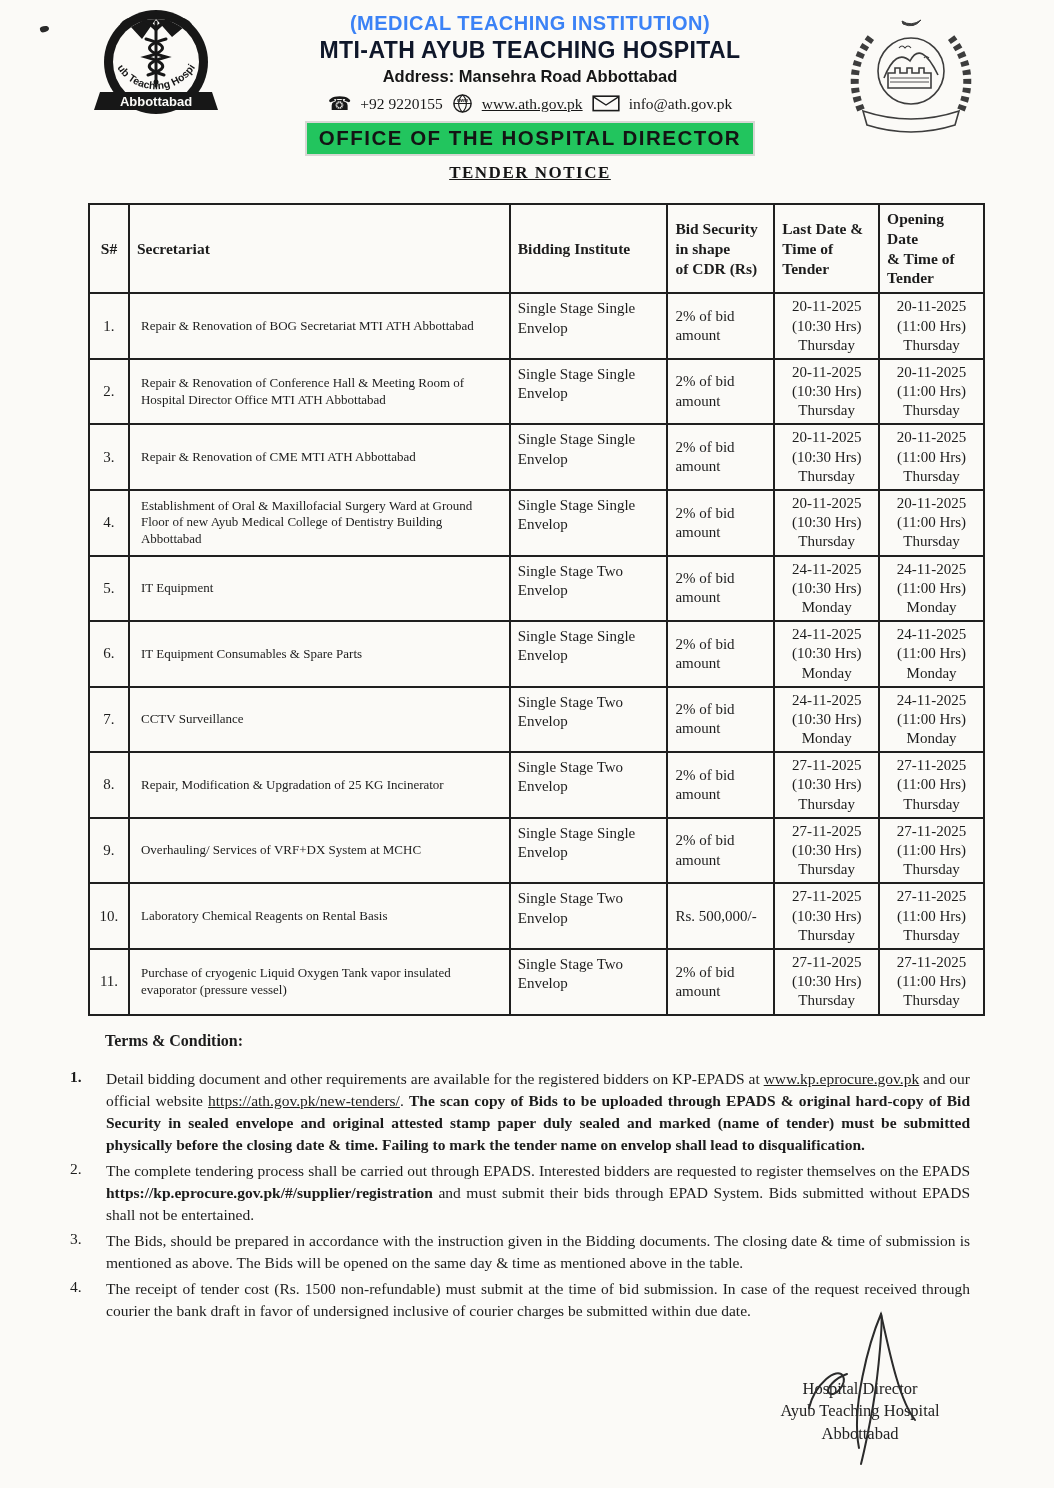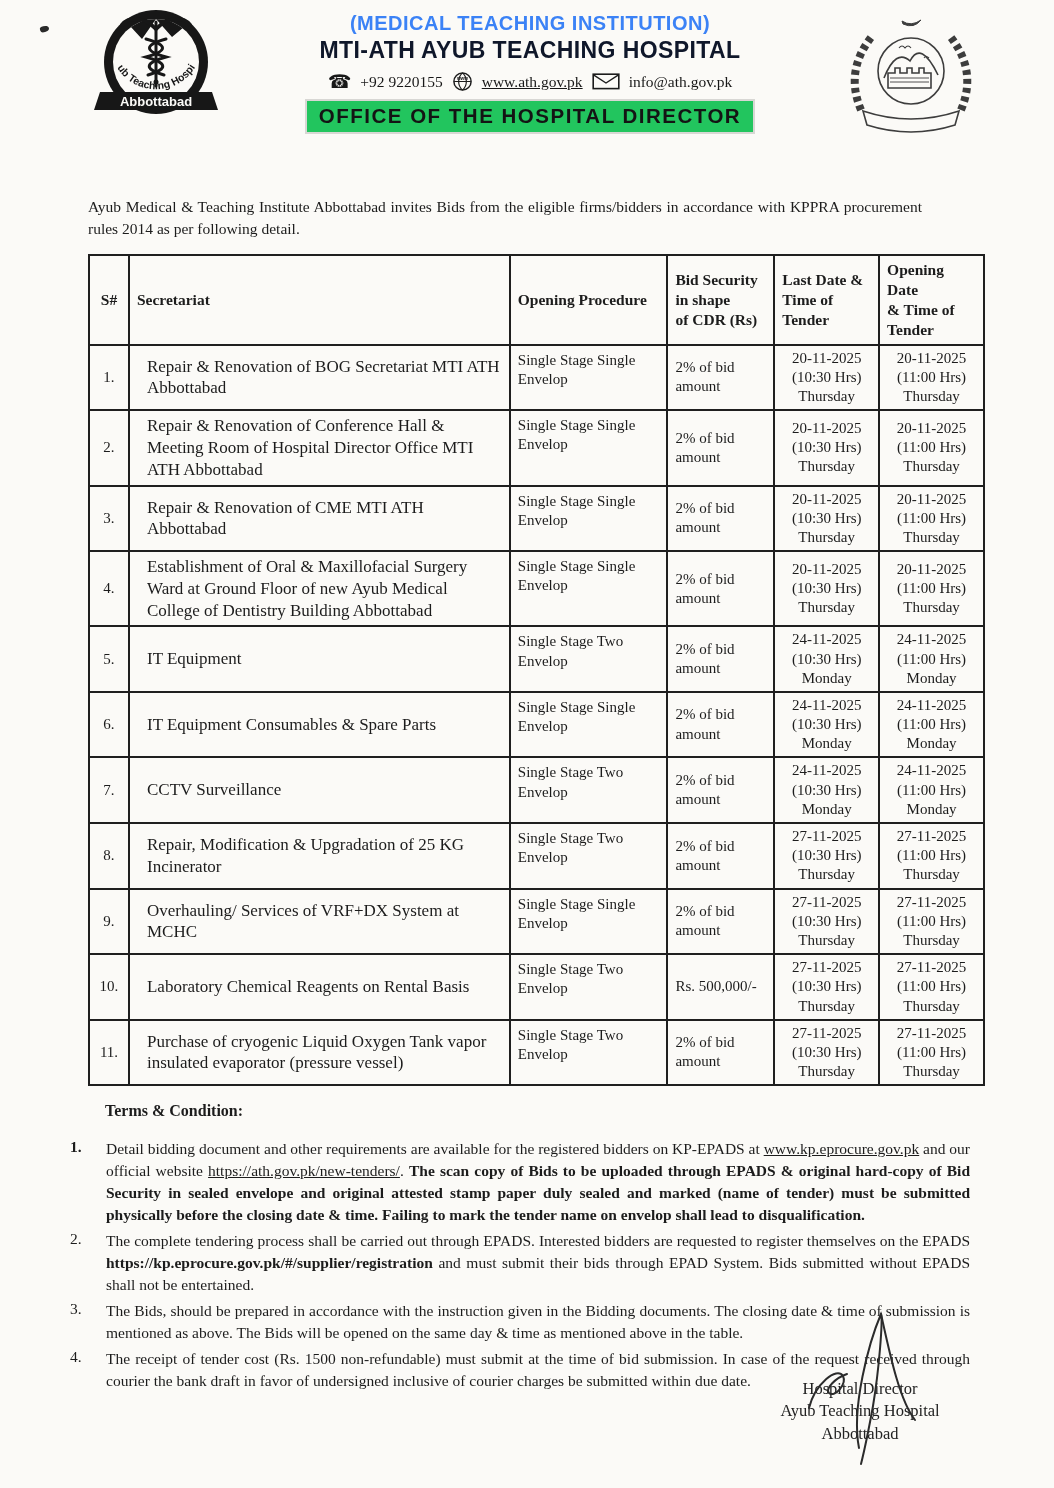--- a/index.html
+++ b/index.html
@@ -76,21 +76,21 @@
     padding: 4px 7px;
     vertical-align: middle;
   }
   .tender-table th {
     font-weight: bold; text-align: left; white-space: pre-line;
     height: 74px; font-size: 15.5px;
   }
   .tender-table th.c-sn { text-align: center; }
   .tender-table td { height: 62px; }
   td.c-sn { text-align: center; }
-  td.c-description { font-size: 17px; padding-left: 17px; border-radius: 9px; }
+  td.c-description { font-size: 13px; padding-left: 11px; border-radius: 9px; }
   td.c-procedure { vertical-align: top; padding-top: 5px; }
   td.c-last, td.c-open { white-space: pre-line; text-align: center; padding: 3px 2px; }
 
   
   .terms { margin: 16px 0 0 70px; width: 900px; }
   .terms-heading { margin-left: 35px; font-size: 16px; font-weight: bold; }
   .terms-list { margin-top: 18px; }
   .term-row { display: flex; margin-bottom: 4px; }
   .term-num { width: 36px; flex: 0 0 36px; font-size: 15.5px; }
   .term-num.b { font-weight: bold; }
@@ -136,73 +136,74 @@
       <text font-family="Liberation Sans, sans-serif" font-size="10.5" font-weight="bold" fill="#171717">
         <textPath href="#arcL" startOffset="50%" text-anchor="middle">Ayub Teaching Hospital</textPath>
       </text>
       <path d="M24,86 L136,86 L142,104 L18,104 Z" fill="#171717"></path>
       <text x="80" y="100" text-anchor="middle" font-family="Liberation Sans, sans-serif" font-size="13" font-weight="bold" fill="#fbfaf7">Abbottabad</text>
     </svg>
 
     <div class="head-center">
       <div class="inst-type">(MEDICAL TEACHING INSTITUTION)</div>
       <div class="hosp-name">MTI-ATH AYUB TEACHING HOSPITAL</div>
+      <div class="hosp-addr">Address: Mansehra Road Abbottabad</div>
 
       <div class="contact-row">
         <span class="phone-glyph">☎</span>
         <span>+92 9220155</span>
         <svg width="21" height="21" viewBox="0 0 20 20">
           <circle cx="10" cy="10" r="8.2" fill="none" stroke="#1c1c1c" stroke-width="1.4"></circle>
           <path d="M2,10 H18 M10,1.8 a11,11 0 0 1 0,16.4 M10,1.8 a11,11 0 0 0 0,16.4" fill="none" stroke="#1c1c1c" stroke-width="1.1"></path>
           <text x="10" y="8.5" text-anchor="middle" font-size="4.6" font-weight="bold" font-family="Liberation Sans, sans-serif" fill="#1c1c1c">www</text>
         </svg>
         <span class="u">www.ath.gov.pk</span>
         <svg width="28" height="17" viewBox="0 0 28 17">
           <rect x="1.2" y="1.2" width="25.6" height="14.4" fill="none" stroke="#1c1c1c" stroke-width="1.6"></rect>
           <path d="M1.5,1.8 L14,10 L26.5,1.8" fill="none" stroke="#1c1c1c" stroke-width="1.4"></path>
         </svg>
         <span>info@ath.gov.pk</span>
       </div>
 
       <div>
         <span class="office-banner">OFFICE OF THE HOSPITAL DIRECTOR</span>
       </div>
+      <div class="tender-notice">TENDER NOTICE</div>
     </div>
 
     <svg class="emblem-right" viewBox="0 0 170 122" aria-hidden="true">
       <g fill="none" stroke="#3d3d3d" stroke-width="1.6">
         <path d="M77,9 Q86,15 96,8 Q89,17 78,12 Z" fill="#3d3d3d" stroke-width="1"></path>
         <circle cx="86" cy="59" r="33"></circle>
         <path d="M59,66 Q71,36 85,49 Q96,28 113,63"></path>
         <path d="M74,36 q3,-4 6,0 q3,-4 6,0 M99,46 q2,-3 5,0" stroke-width="1.1"></path>
         <path d="M63,61 h7 v-5 h5 v5 h7 v-5 h5 v5 h7 v-5 h5 v5 h7 v15 h-43 z"></path>
         <path d="M65,66 h39 M65,70 h39" stroke-width=".9"></path>
         <path d="M36,98 Q19,58 48,23" stroke-width="8" stroke-dasharray="5 4"></path>
         <path d="M136,98 Q153,58 124,23" stroke-width="8" stroke-dasharray="5 4"></path>
         <path d="M38,99 Q86,115 134,99 L130,113 Q86,127 42,113 Z"></path>
       </g>
     </svg>
   </div>
 
-  <p class="intro">Ayub Medical &amp; Teaching Institute Abbottabad invites Bids from the eligible firms/bidders in accordance with KPPRA procurement rules 2014 as per following detail.</p>
 
   <table class="tender-table">
     <colgroup>
       <col style="width:40px">
         <col style="width:382px">
         <col style="width:158px">
       <col style="width:107px">
         <col style="width:105px">
         <col style="width:105px">
     </colgroup>
     <thead>
       <tr>
         <th class="c-sn">S#</th>
         <th>Secretariat</th>
-        <th>Opening Procedure</th>
+        <th>Bidding Institute</th>
         <th>Bid Security
 in shape
 of CDR (Rs)</th>
         <th>Last Date &amp;
 Time of
 Tender</th>
         <th>Opening Date
 &amp; Time of
 Tender</th>
       </tr>

